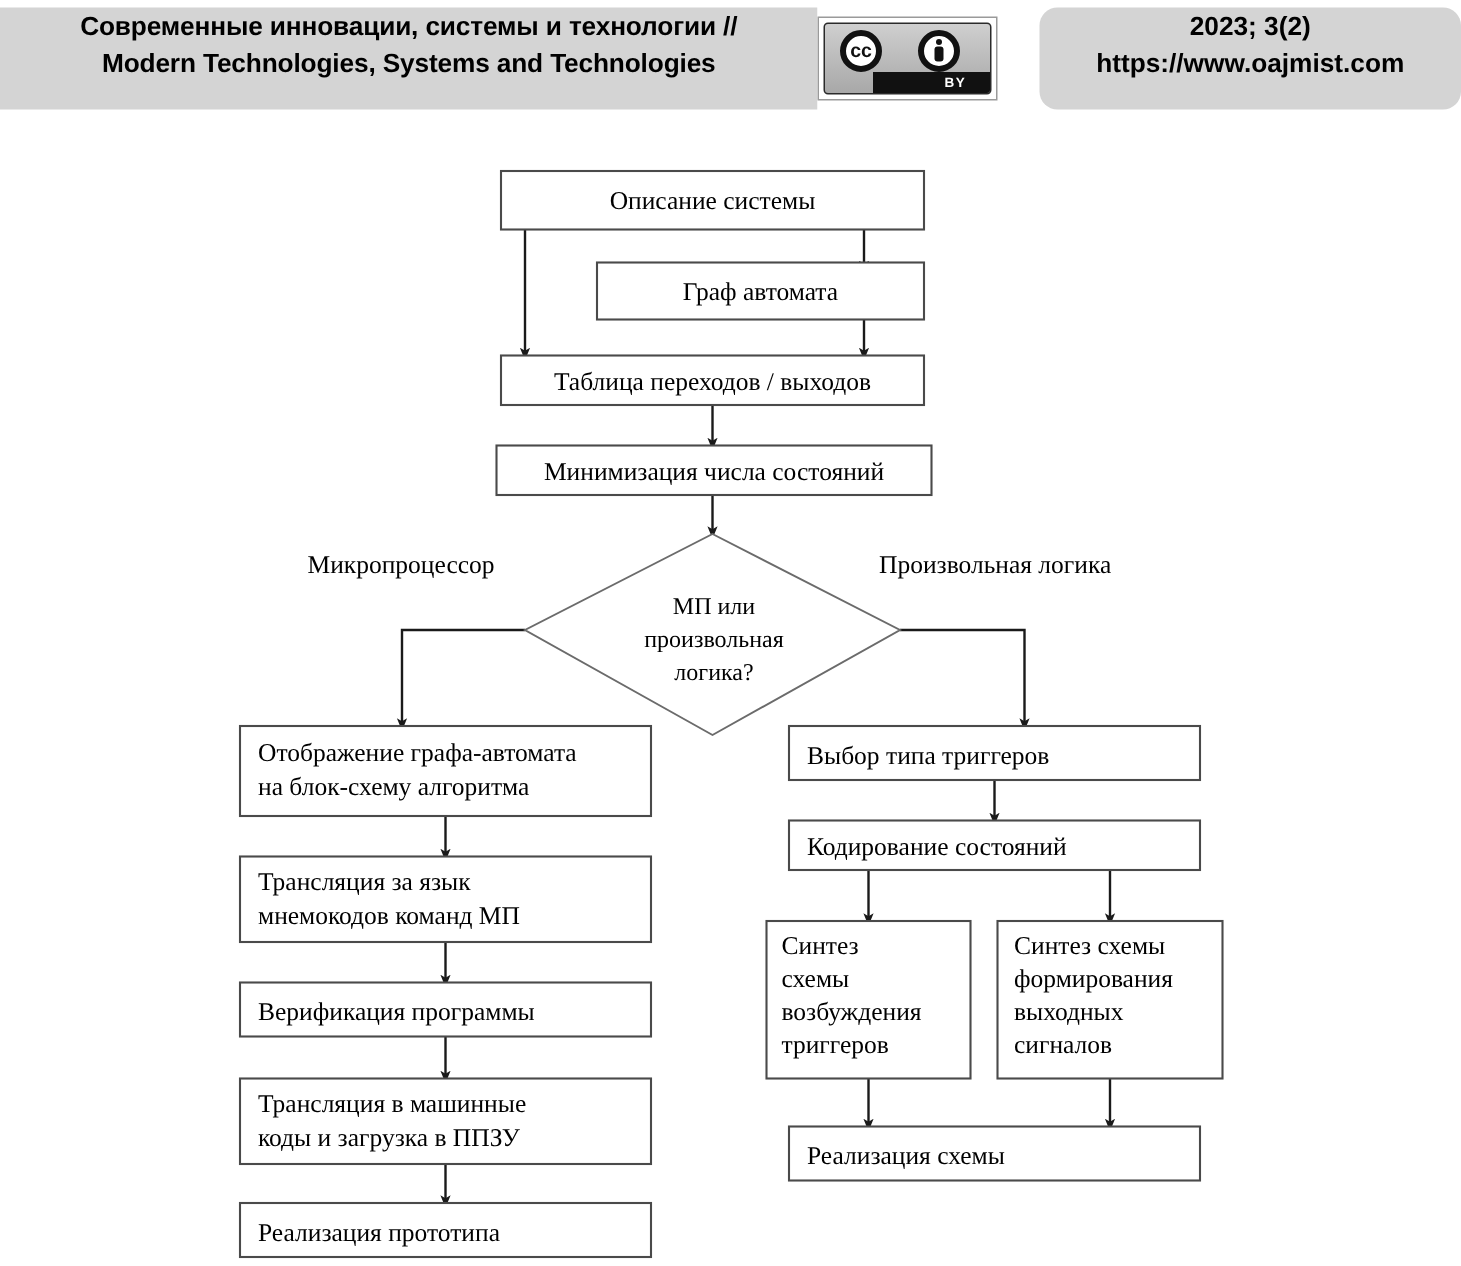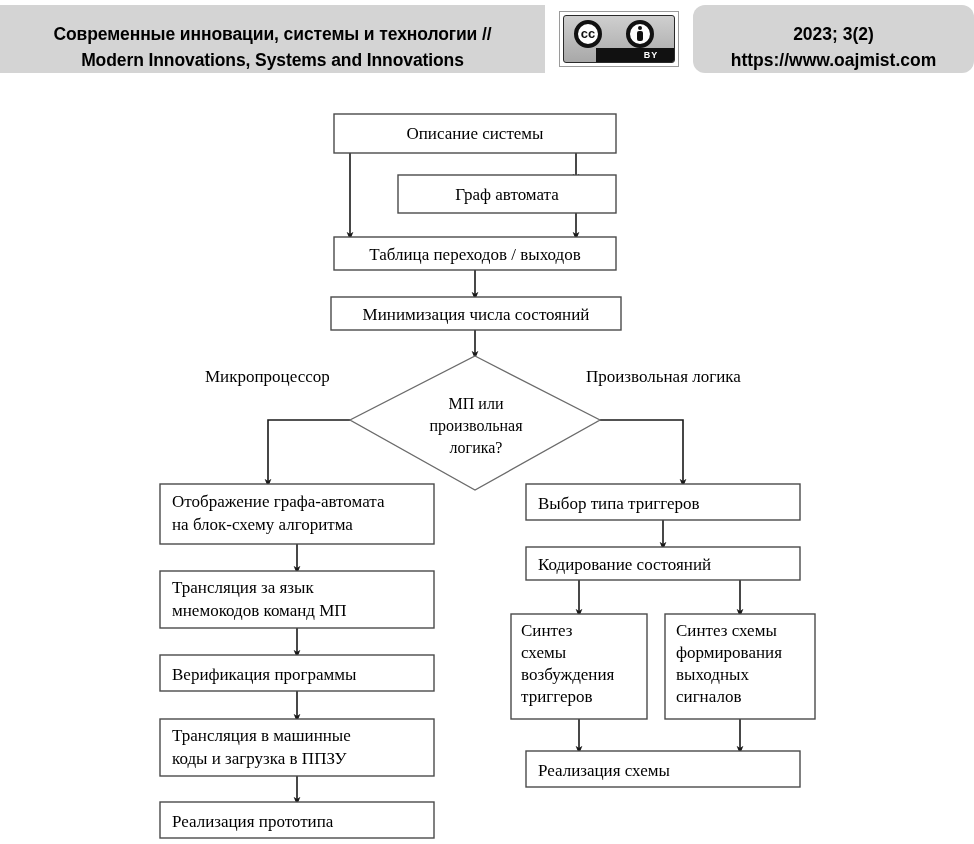--- a/index.html
+++ b/index.html
@@ -23,41 +23,40 @@
     height: 78px;
     display: flex;
     align-items: stretch;
     background: #ffffff;
   }
   .hdr-cell {
     background: #d4d4d4;
     display: flex;
     flex-direction: column;
     align-items: center;
-    justify-content: flex-end;
+    justify-content: flex-start;
     font-family: "Liberation Sans", "DejaVu Sans", sans-serif;
     font-weight: bold;
     color: #000000;
   }
   #header-title-cell {
     width: 545px;
     height: 68px;
     margin-top: 5px;
     font-size: 17.5px;
     line-height: 1.45;
     letter-spacing: -0.1px;
   }
   #header-title-cell .line { white-space: nowrap; }
   #header-badge-cell {
     width: 148px;
     height: 78px;
     background: #ffffff;
     display: flex;
     align-items: center;
-    justify-content: center;
   }
   #header-meta-cell {
     width: 281px;
     height: 68px;
     margin-top: 5px;
     font-size: 17.5px;
     line-height: 1.45;
     border-radius: 12px;
   }
   #header-meta-cell .line { white-space: nowrap; }
@@ -164,21 +163,21 @@
     fill: none;
   }
 </style>
 </head>
 <body>
 
 <div id="journal-header">
 
   <div class="hdr-cell" id="header-title-cell">
     <span class="line">Современные инновации, системы и технологии //</span>
-    <span class="line">Modern Innovations, Systems and Innovations</span>
+    <span class="line">Modern Technologies, Systems and Technologies</span>
   </div>
 
   <div id="header-badge-cell">
     <div id="cc-badge">
       <div id="cc-badge-inner">
         <div class="cc-glyph" id="cc-glyph-cc">cc</div>
         <div class="cc-glyph" id="cc-glyph-by">
           <span class="person-head"></span>
           <span class="person-body"></span>
         </div>

